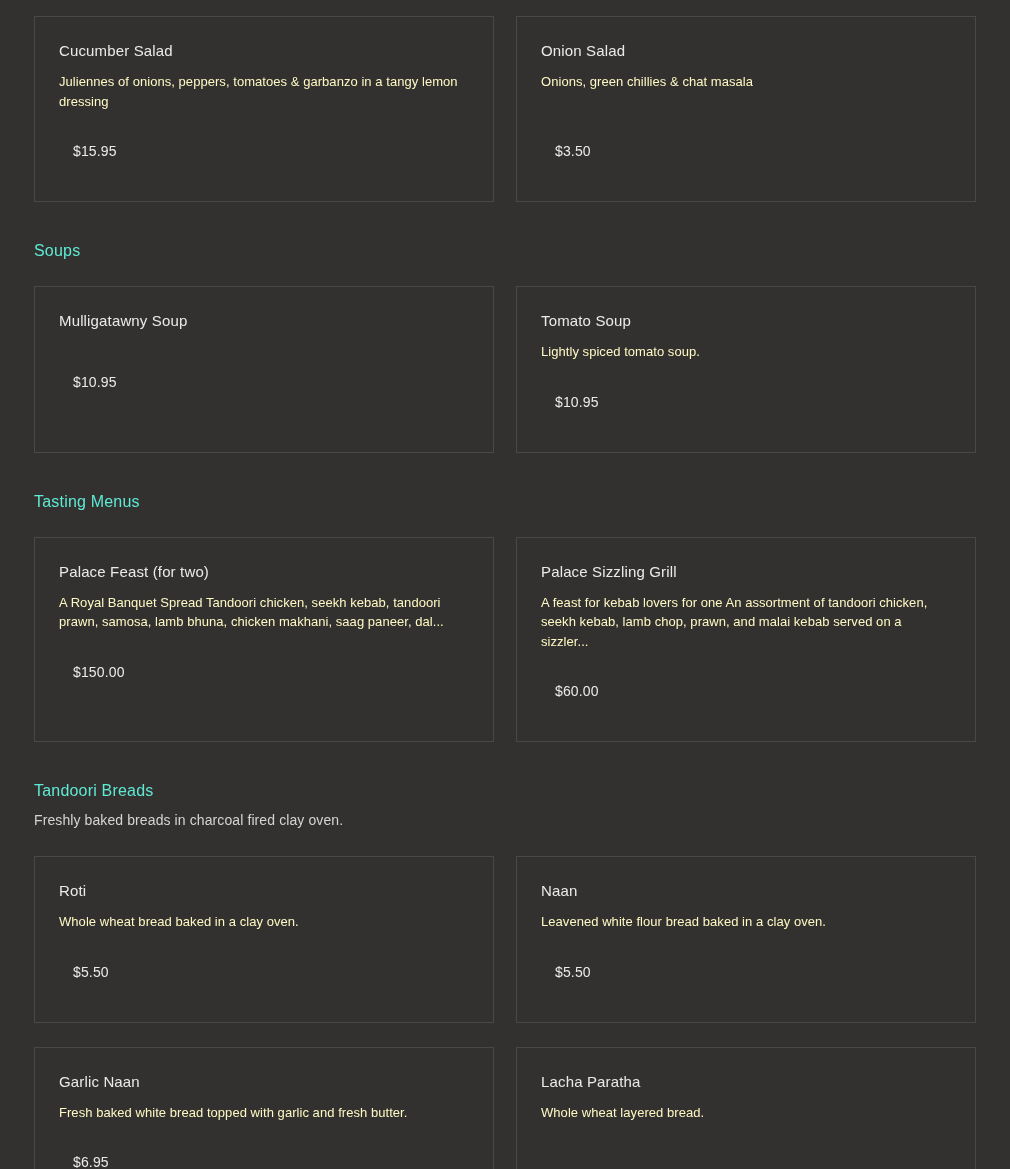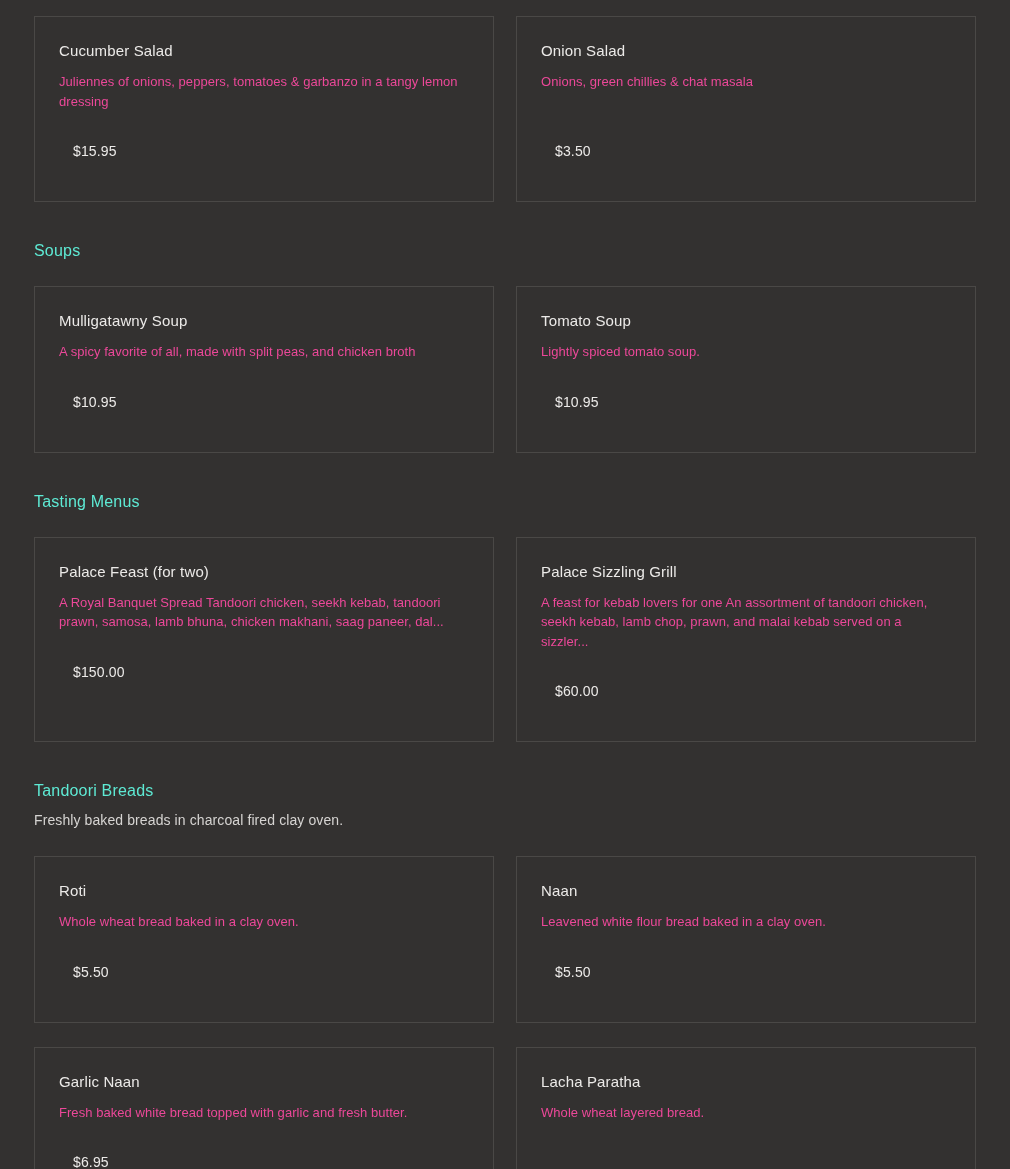--- a/index.html
+++ b/index.html
@@ -40,21 +40,21 @@
     font-size: 15px;
     line-height: 20px;
     color: #eceae8;
     font-weight: 400;
     letter-spacing: 0.15px;
     margin: 0 0 11px 0;
   }
   .card-desc {
     font-size: 13px;
     line-height: 19.5px;
-    color: #ec4899;
+    color: #fef9c3;
     margin: 0;
     letter-spacing: 0.05px;
     min-height: 19.5px;
   }
   .card-price {
     font-size: 14px;
     line-height: 19px;
     color: #eceae8;
     margin: 14px;
     letter-spacing: 0.15px;
@@ -122,21 +122,20 @@
   <div class="section-head">
     <h2 class="section-title">Soups</h2>
   </div>
 
   <div class="block-gap-22"></div>
 
   <div class="card-grid">
 
     <div class="menu-card">
       <p class="card-title">Mulligatawny Soup</p>
-      <p class="card-desc">A spicy favorite of all, made with split peas, and chicken broth</p>
       <div class="card-spacer"></div>
       <p class="card-price">$10.95</p>
     </div>
 
     <div class="menu-card">
       <p class="card-title">Tomato Soup</p>
       <p class="card-desc">Lightly spiced tomato soup.</p>
       <div class="card-spacer"></div>
       <p class="card-price">$10.95</p>
     </div>

